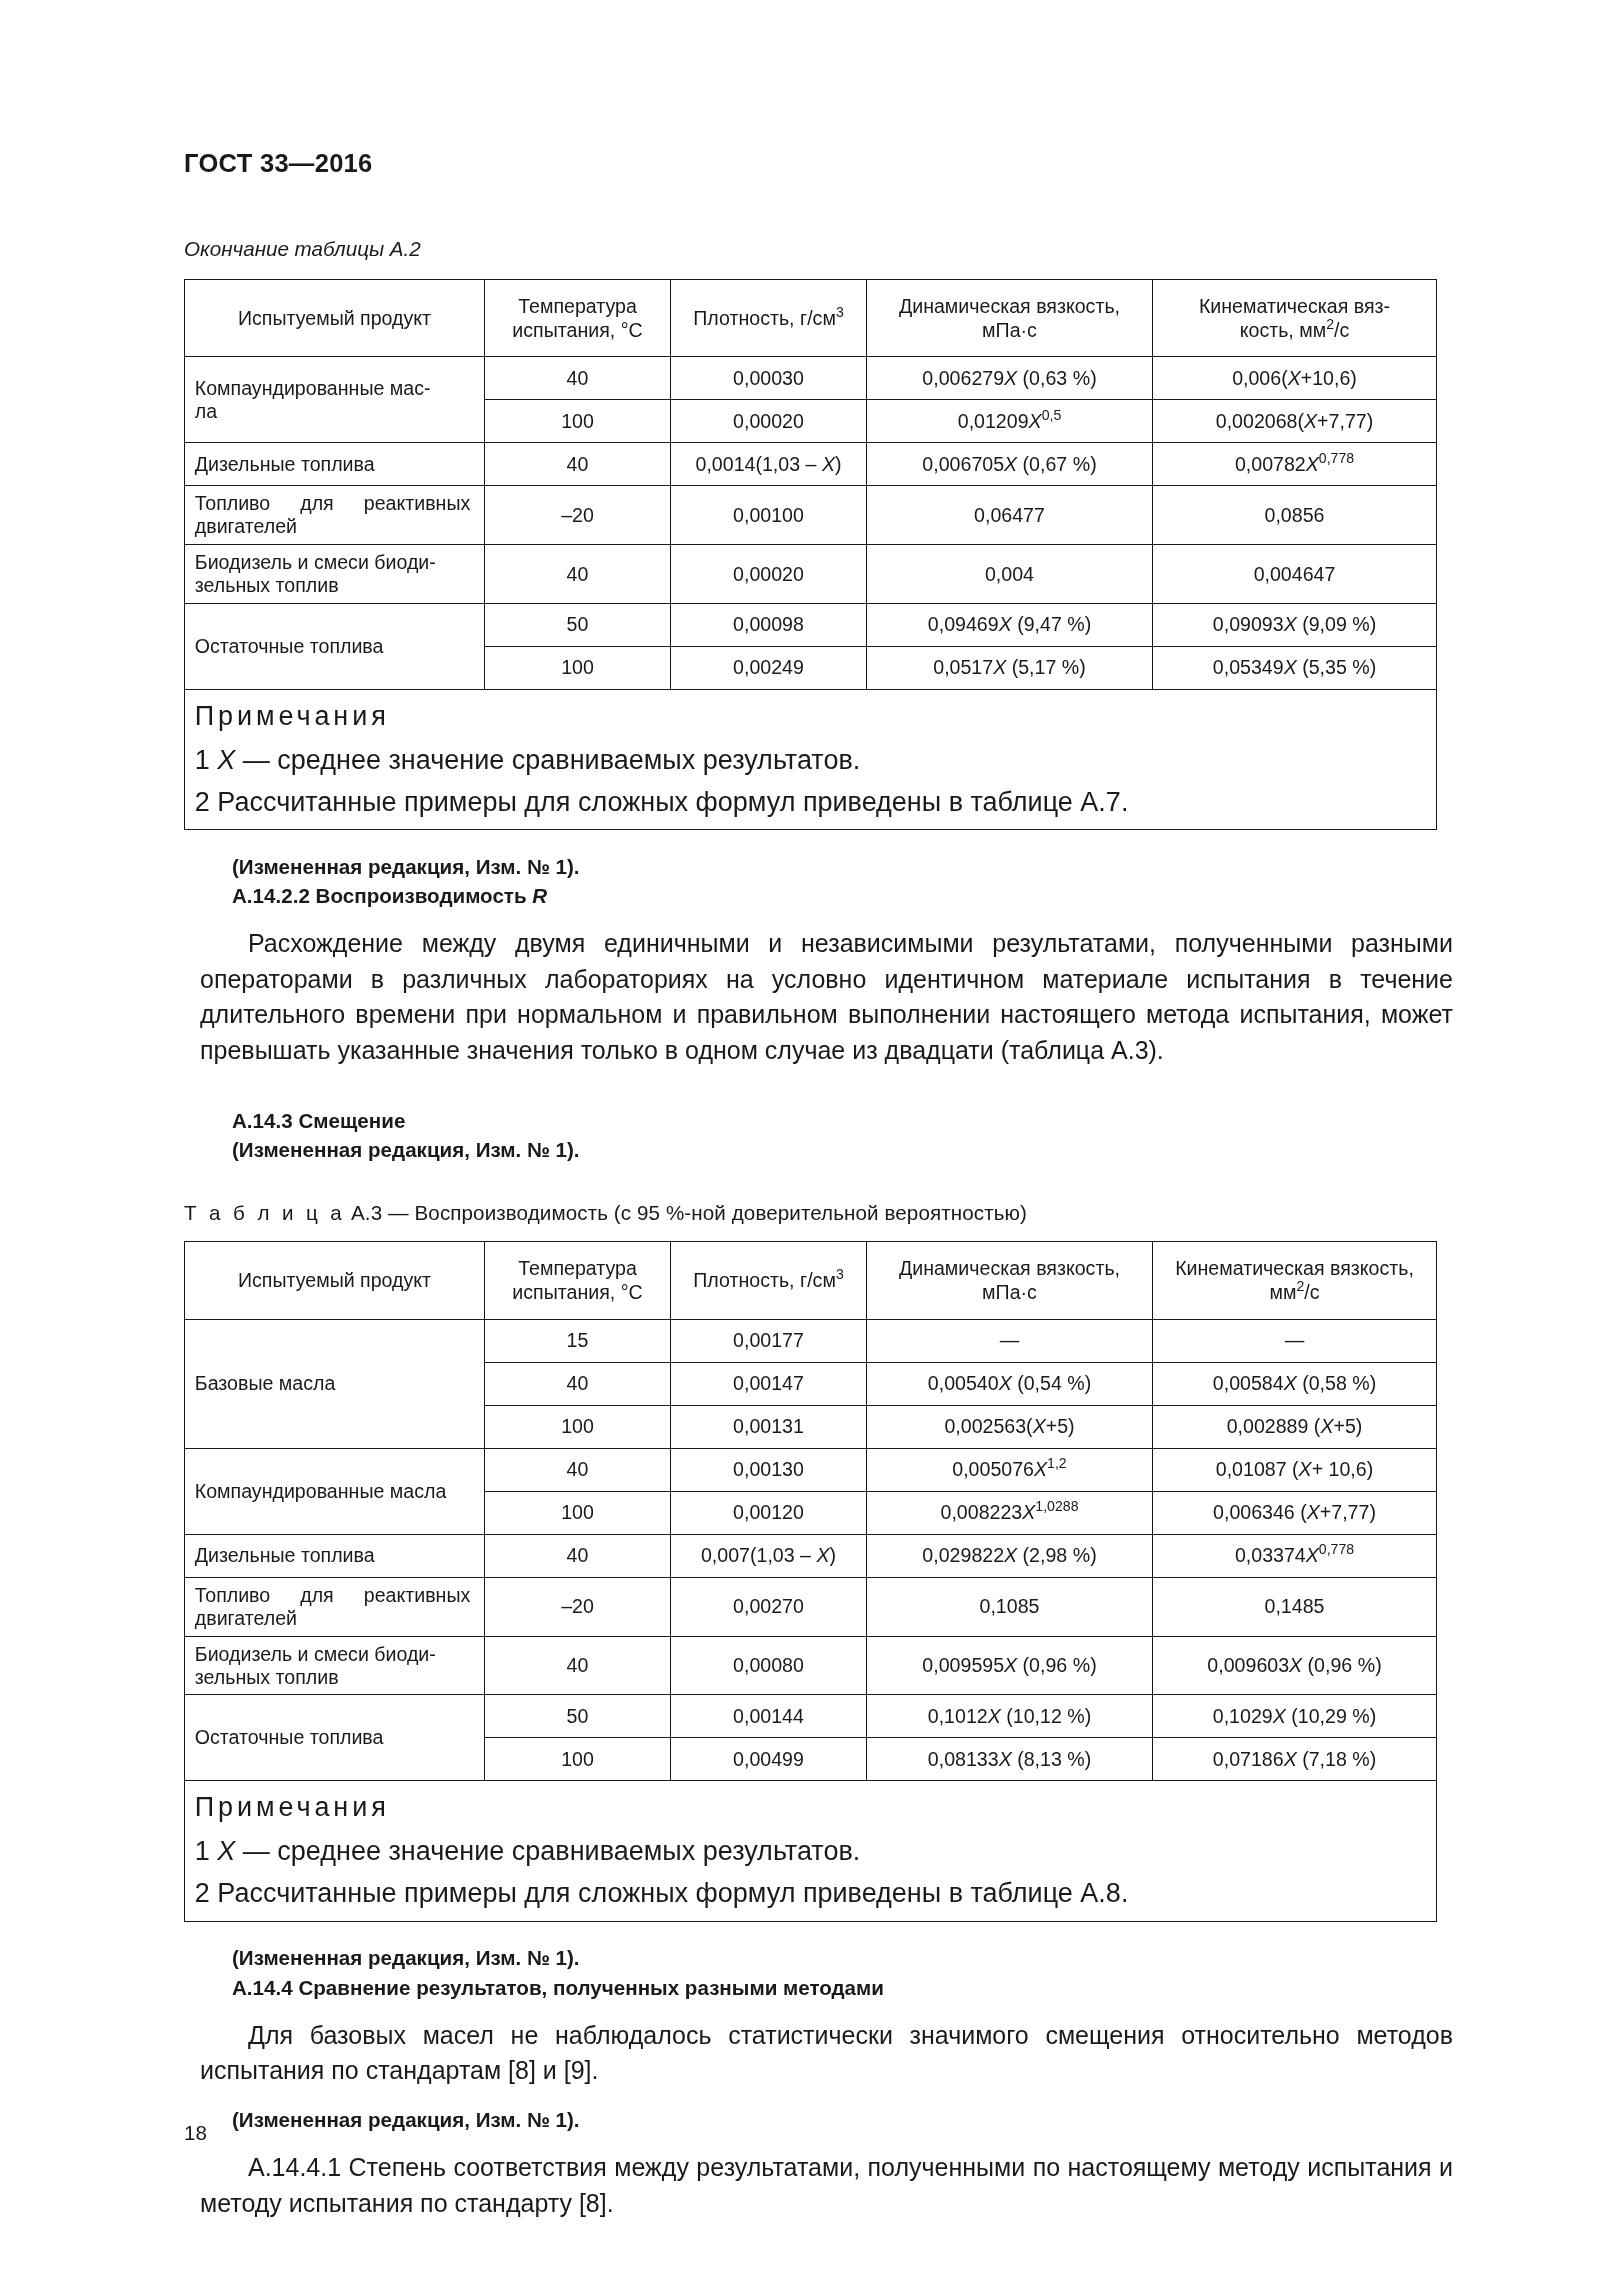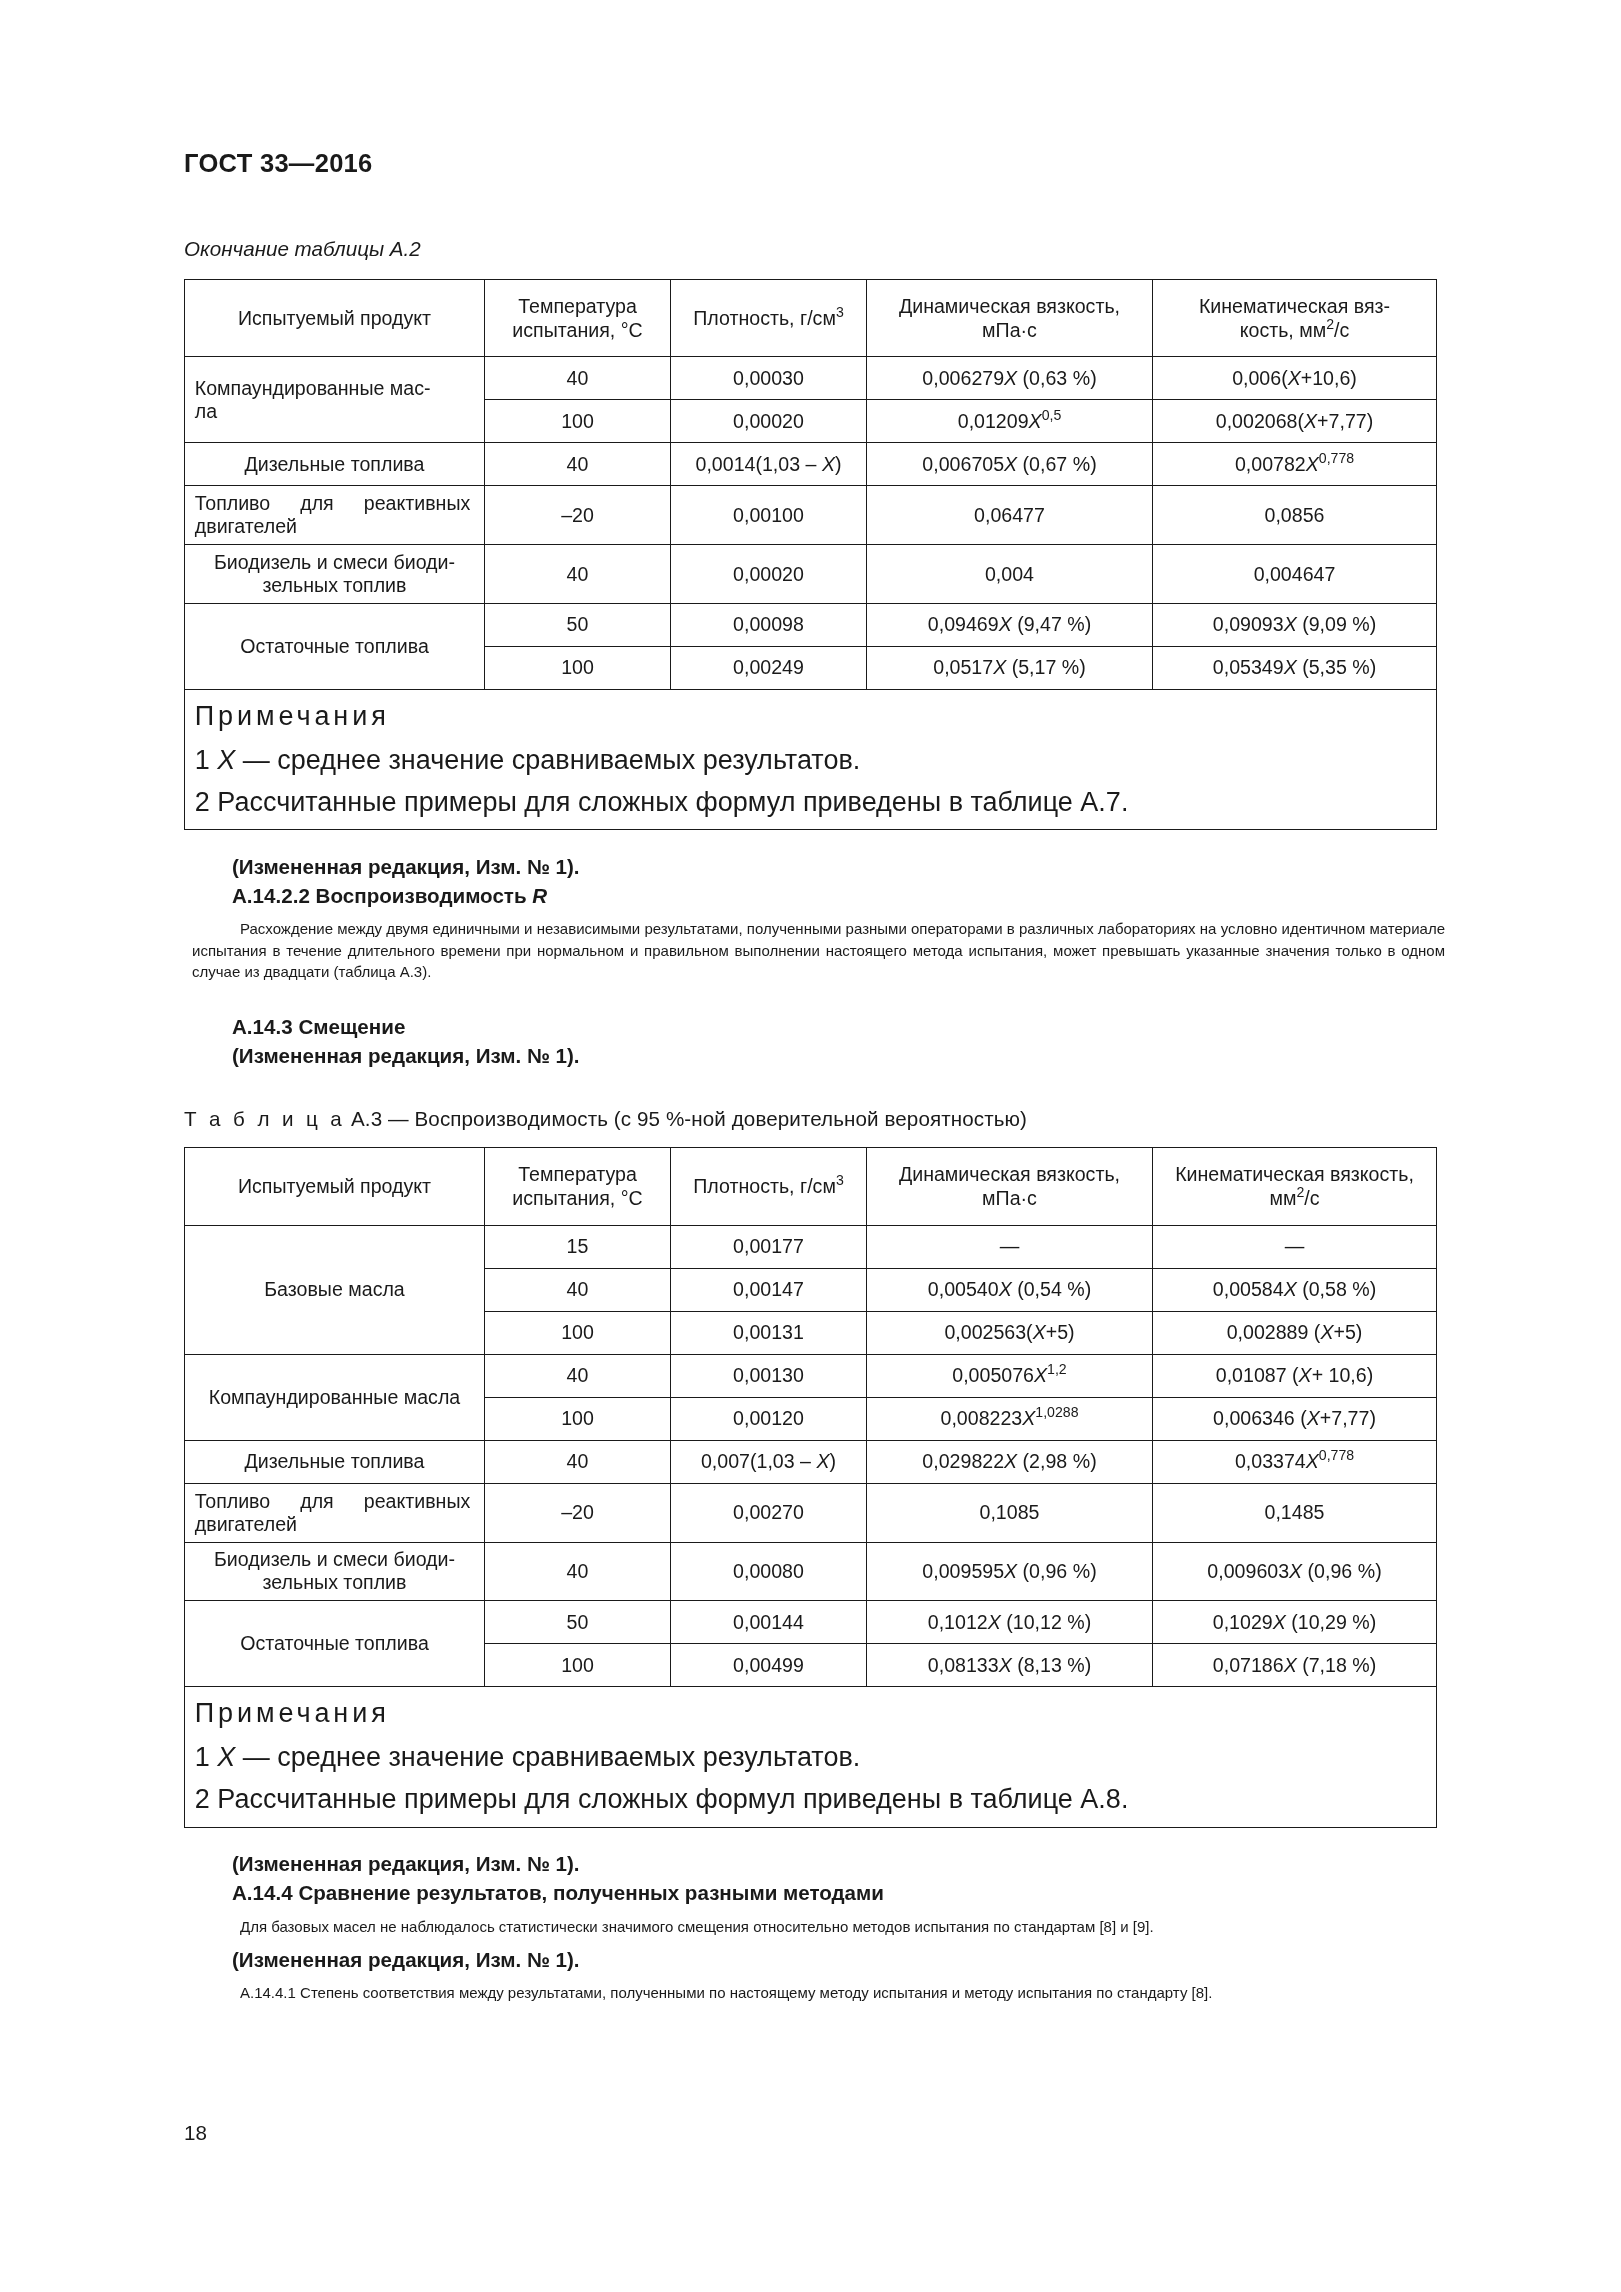--- a/index.html
+++ b/index.html
@@ -59,21 +59,21 @@
     line-height: 1.25;
     height: 65px;
   }
   .c-prod { width: 300px; }
   .c-temp { width: 186px; }
   .c-dens { width: 196px; }
   .c-dyn  { width: 286px; }
   .c-kin  { width: 284px; }
 
   td.num { text-align: center; }
-  td.prod { text-align: center; padding-left: 13.7px; }
+  td.prod { text-align: left; padding-left: 13.7px; }
   td.prod.justify {
     text-align: justify;
     text-align-last: justify;
     padding-right: 13.7px;
   }
   td.prod.justify-left {
     text-align: justify;
     padding-right: 13.7px;
   }
   .rowh { height: 43px; }
@@ -85,23 +85,23 @@
   td.notes {
     text-align: left;
     padding: 11.8px 13.7px 13.7px 25.5px;
     font-size: 27px;
     line-height: 1.55;
   }
   .notes-title { letter-spacing: 3.9px; margin-bottom: 2px; }
   .note-line { white-space: nowrap; }
 
   p.body {
-    font-size: 15px;
+    font-size: 25px;
     line-height: 1.42;
-    margin: 8px;
+    margin: 16px;
     text-align: justify;
     text-indent: 48px;
     width: 1253px;
   }
   p.bold {
     font-weight: bold;
     font-size: 20.6px;
     margin: 0;
     text-indent: 48px;
     line-height: 1.42;

